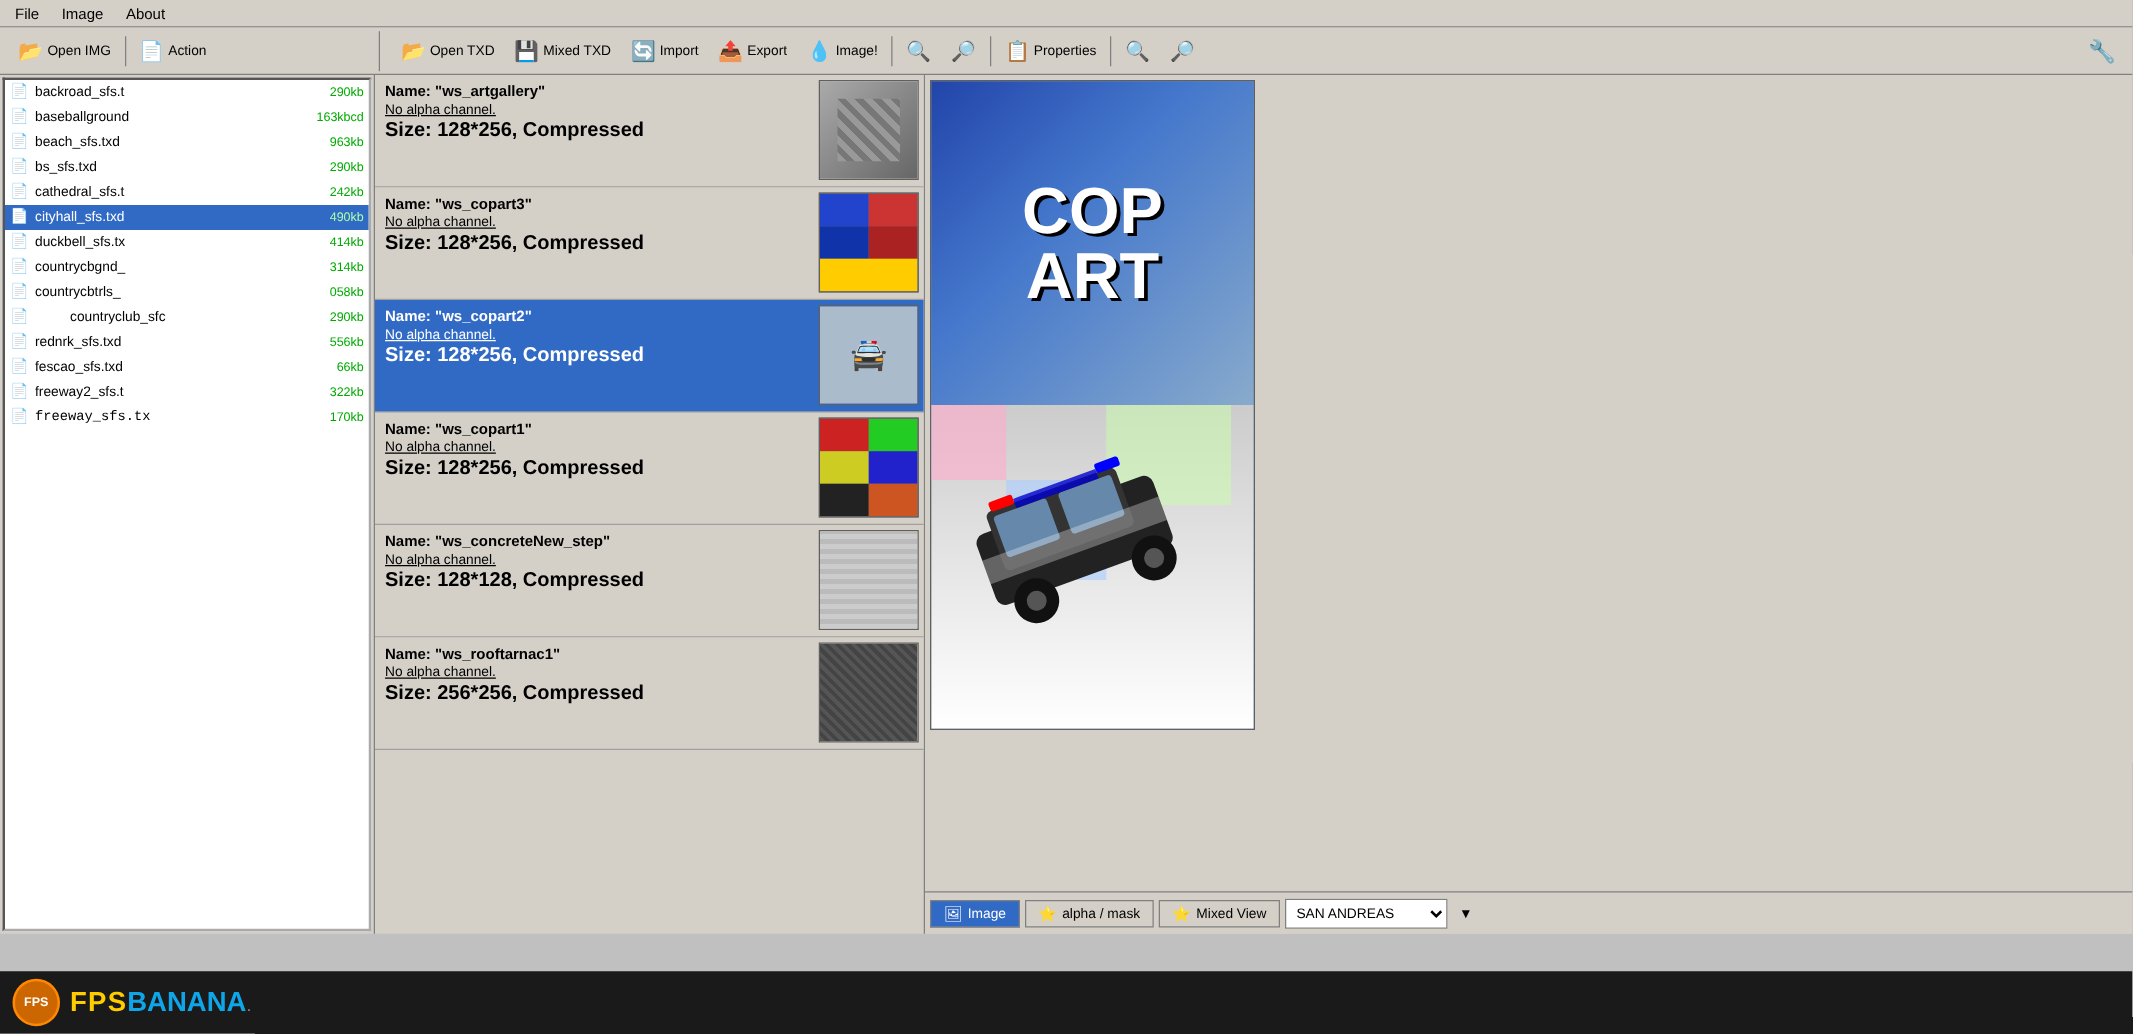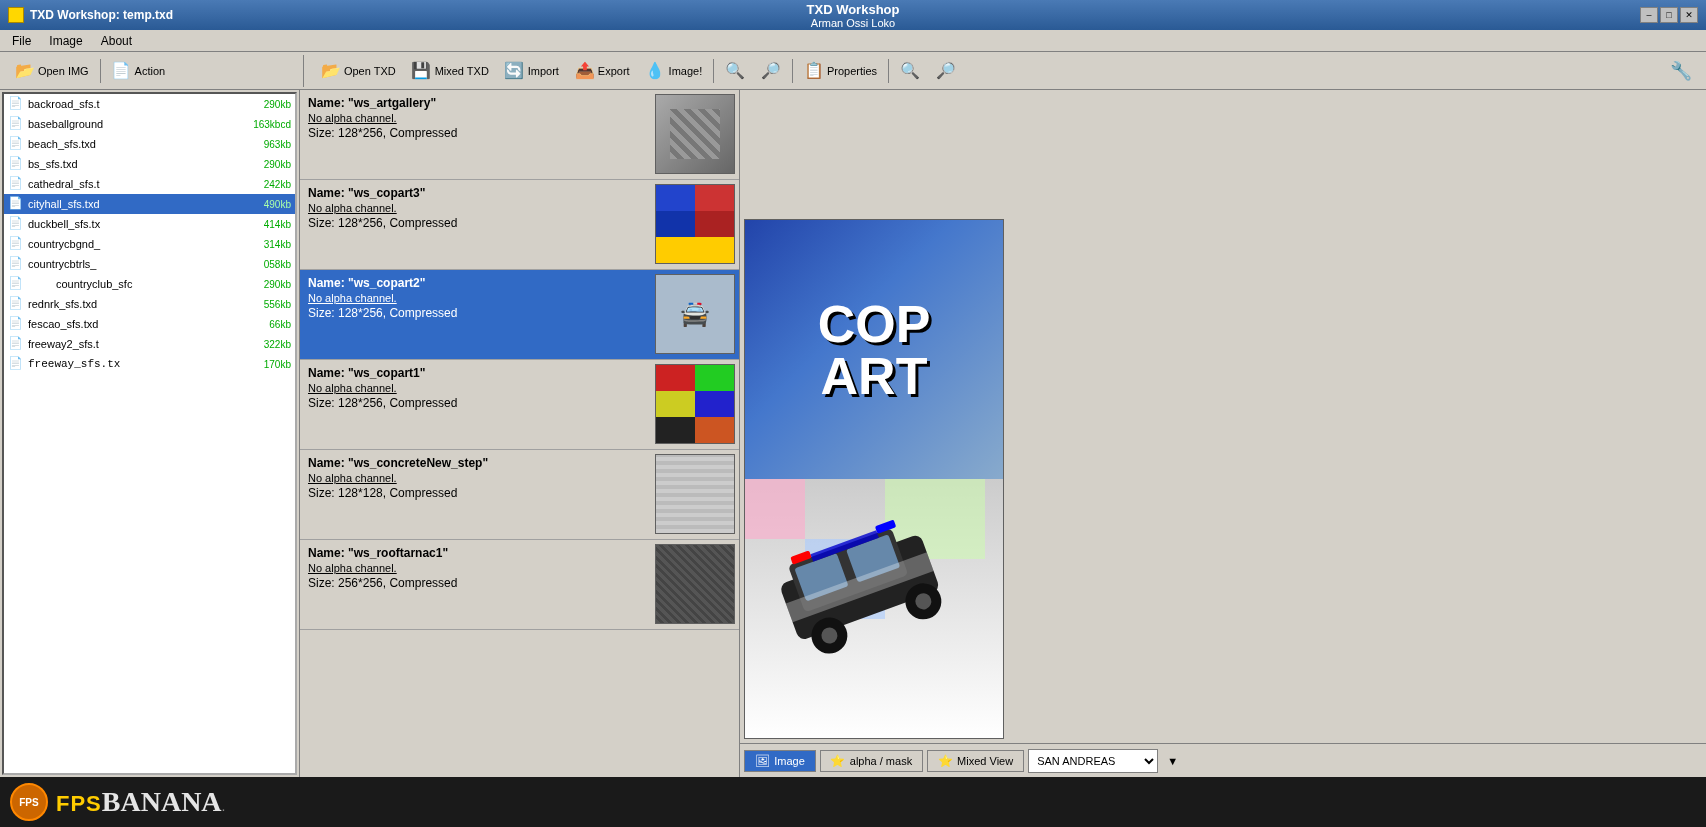--- a/index.html
+++ b/index.html
@@ -167,21 +167,21 @@
       background: #d4d0c8;
       min-height: 90px;
     }
     .texture-item.selected { background: #316ac5; color: white; }
     .texture-info {
       flex: 1;
       padding: 2px 4px;
     }
     .texture-name { font-size: 12px; font-weight: bold; margin-bottom: 2px; }
     .texture-alpha { font-size: 11px; margin-bottom: 2px; text-decoration: underline; }
-    .texture-size { font-size: 12px; font-weight: normal; }
+    .texture-size { font-size: 16px; font-weight: bold; }
     .texture-thumb {
       width: 80px;
       height: 80px;
       background: #808080;
       border: 1px solid #606060;
       flex-shrink: 0;
       overflow: hidden;
       display: flex;
       align-items: center;
       justify-content: center;
@@ -267,24 +267,24 @@
       justify-content: center;
     }
     .fps-text {
       font-size: 22px;
       font-weight: 900;
       color: #ffcc00;
       font-family: Impact, Arial Black, sans-serif;
       letter-spacing: 1px;
     }
     .fps-banana {
-      font-size: 28px;
+      font-size: 22px;
       font-weight: 900;
-      color: #e5e5e5;
-      font-family: Liberation Serif, serif;
+      color: #0ea5e9;
+      font-family: Liberation Sans, sans-serif;
     }
     .fps-dot {
       font-size: 14px;
       color: #888;
     }
 
     
     ::-webkit-scrollbar { width: 16px; }
     ::-webkit-scrollbar-track { background: #d4d0c8; }
     ::-webkit-scrollbar-thumb { background: #a0a0a0; border: 1px solid #808080; }
@@ -323,21 +323,21 @@
     
     .preview-area {
       flex: 1;
       background: #d4d0c8;
       display: flex;
       flex-direction: column;
     }
     .preview-main {
       flex: 1;
       display: flex;
-      align-items: flex-end;
+      align-items: flex-start;
       justify-content: flex-start;
       padding: 4px;
     }
 
     
     .file-list-container {
       flex: 1;
       overflow-y: scroll;
       background: white;
       border: 2px inset #aaa;
@@ -371,35 +371,20 @@
       gap: 2px;
       flex: 1;
       padding: 2px 6px;
     }
   </style>
 </head>
 <body>
 
 <div class="layout-wrapper">
 
-  <div class="title-bar">
-    <div class="title-bar-left">
-      <div class="title-bar-icon"></div>
-      <span class="title-bar-text">TXD Workshop: temp.txd</span>
-    </div>
-    <div class="title-bar-center">
-      <div class="main-title">TXD Workshop</div>
-      <div class="sub-title">Arman Ossi Loko</div>
-    </div>
-    <div class="title-bar-controls">
-      <div class="title-btn">–</div>
-      <div class="title-btn">□</div>
-      <div class="title-btn">✕</div>
-    </div>
-  </div>
 
   <div class="menu-bar">
     <div class="menu-item">File</div>
     <div class="menu-item">Image</div>
     <div class="menu-item">About</div>
   </div>
 
   <div class="toolbar">
 
     <div class="toolbar-left">

